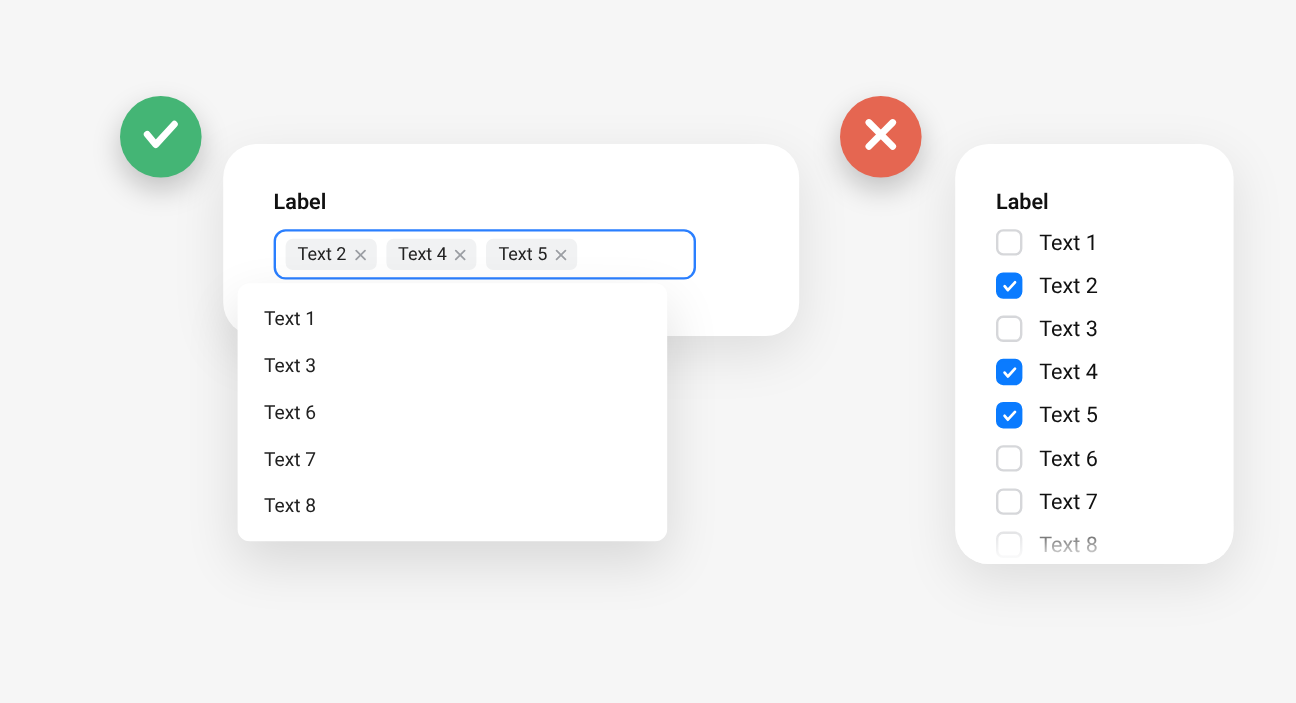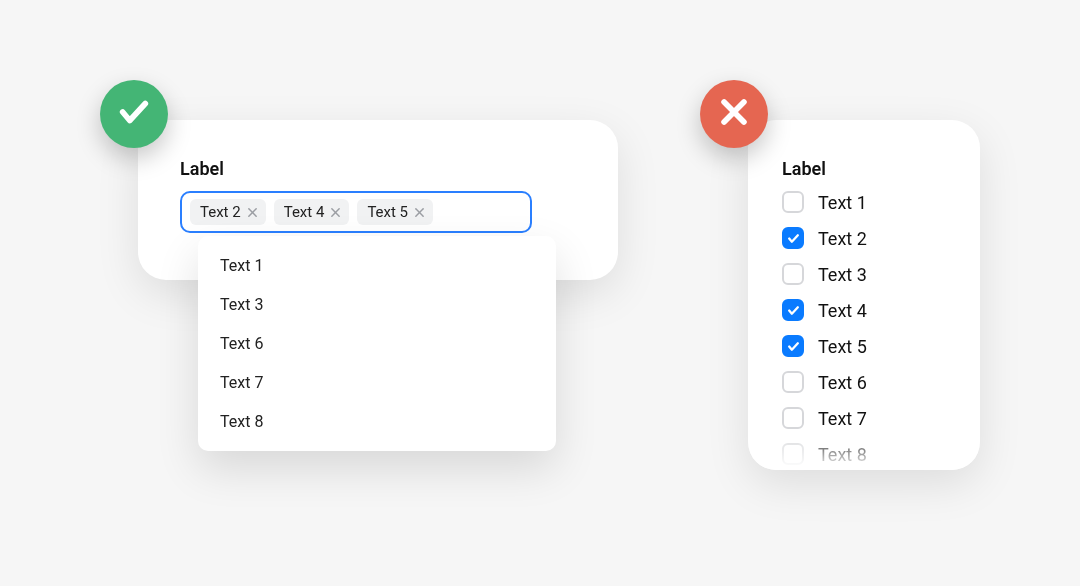--- a/index.html
+++ b/index.html
@@ -11,20 +11,21 @@
       position: relative;
       overflow: hidden;
       border-radius: 14px;
     }
     .card {
       background: #fff;
       border-radius: 28px;
       box-shadow: 0 14px 44px rgba(0,0,0,0.10);
       position: absolute;
       padding: 38px 42px;
+      margin-left: 48px;
     }
     .card-left {
       left: 138px;
       top: 120px;
       width: 480px;
       height: 160px;
     }
     .card-right {
       left: 748px;
       top: 120px;

